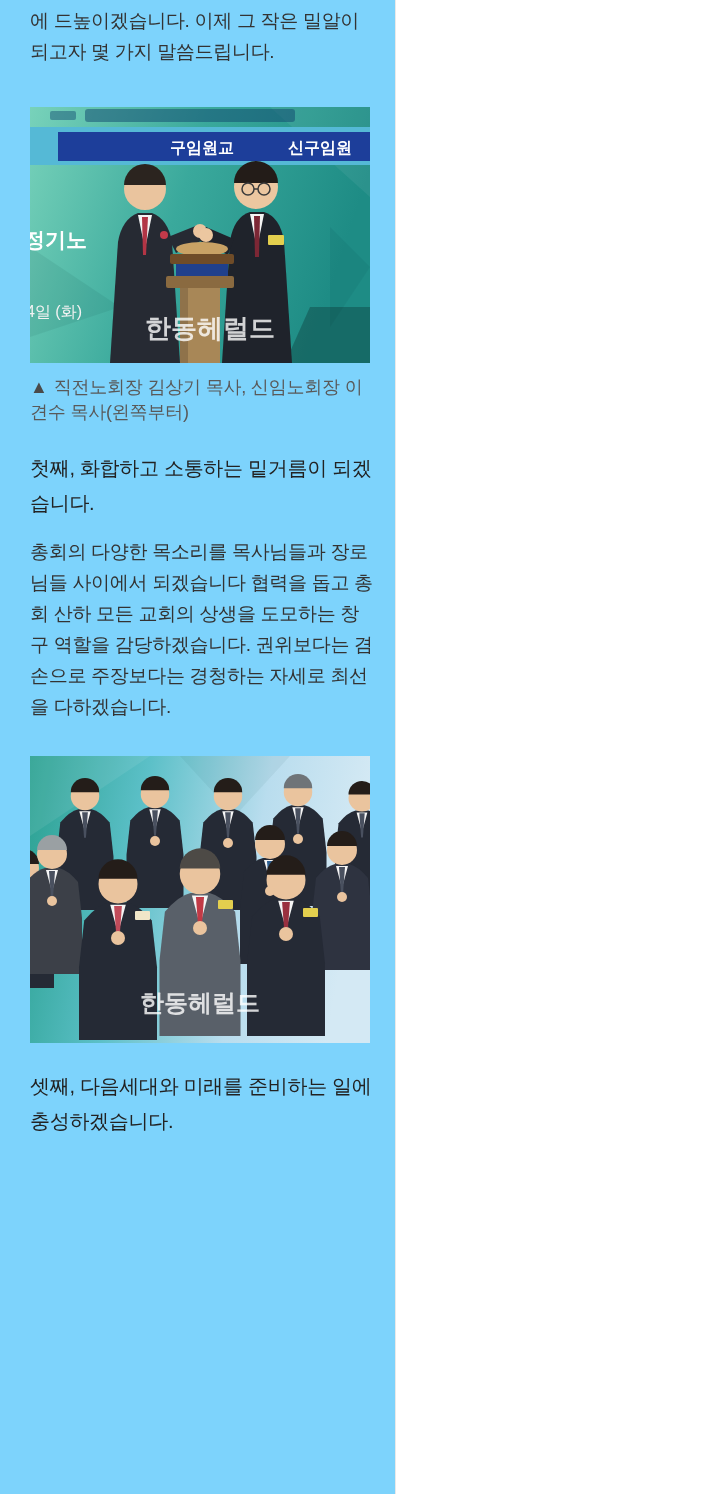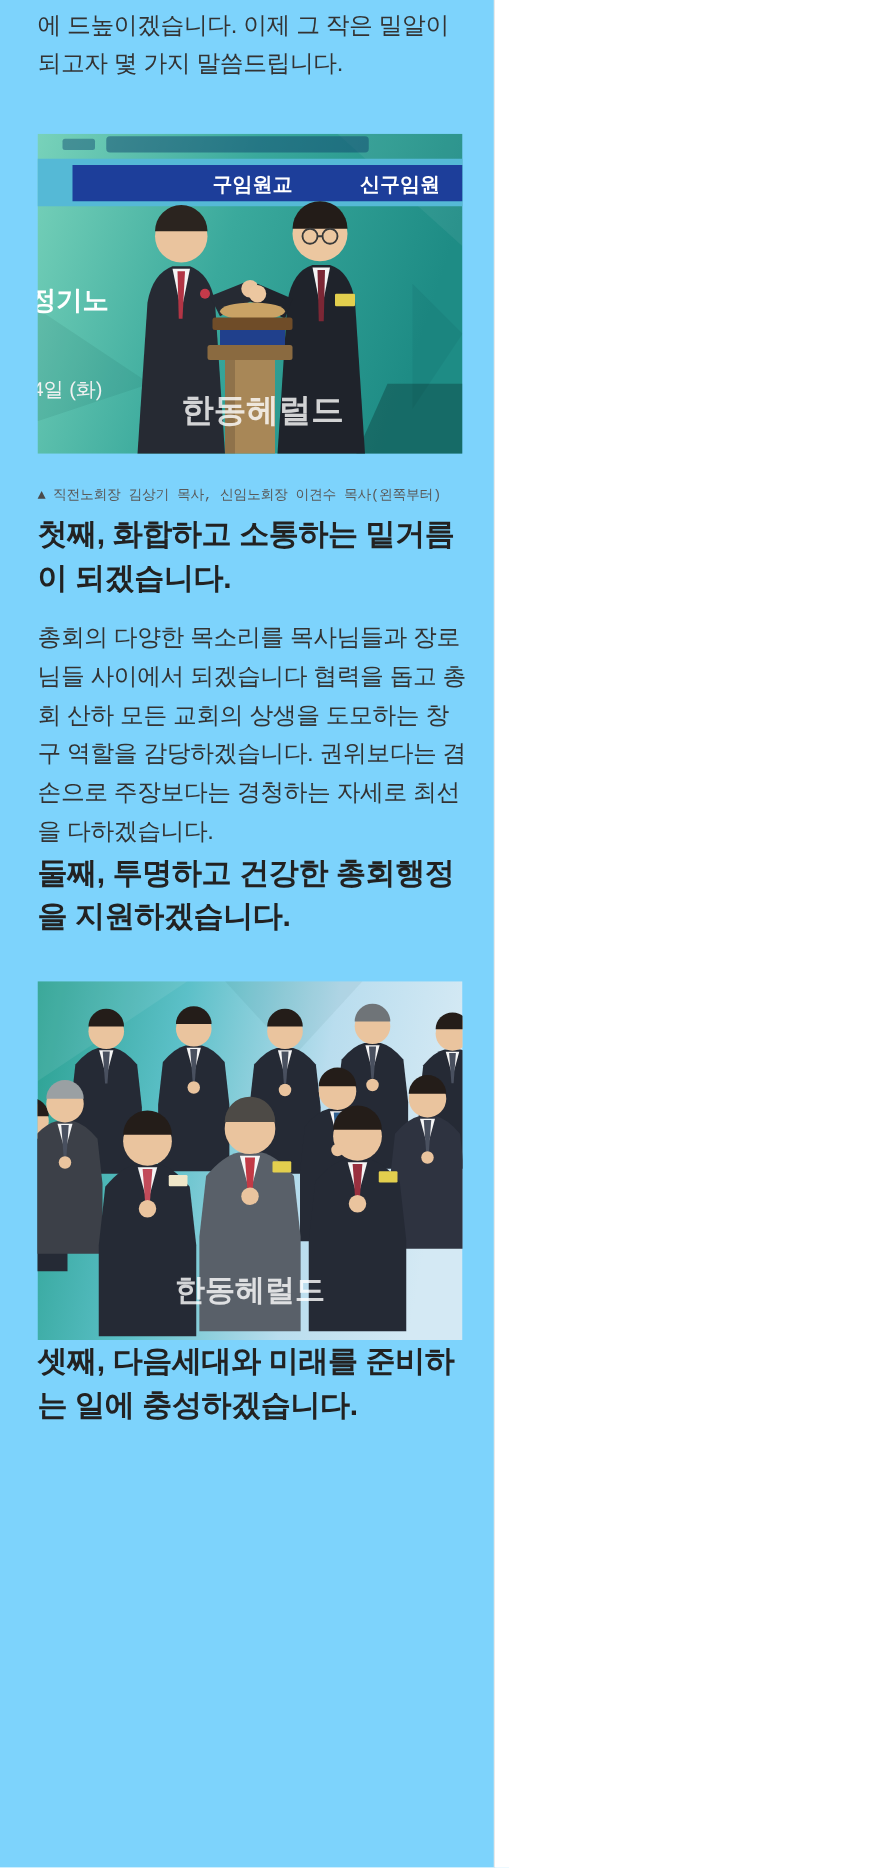--- a/index.html
+++ b/index.html
@@ -6,28 +6,28 @@
   html,body { width:708px; height:1494px; background:#fff; overflow:hidden;
     font-family:"Liberation Sans","DejaVu Sans",sans-serif; }
   .page { position:relative; width:708px; height:1494px; background:#fff; }
   .article-col { position:absolute; left:0; top:0; width:396px; height:1494px;
     border-right:1px solid #e9e9e9; padding:5px 19px 0 30px; background:#7dd3fc; }
   .right-pane { position:absolute; left:397px; top:0; width:311px; height:1494px; background:#fff; }
 
   .body-text { font-size:19px; line-height:31px; color:#333; letter-spacing:-0.3px;
     word-break:normal; overflow-wrap:break-word; margin-top:15px; }
   .body-text.intro { margin-top:0; }
-  .section-heading { font-size:24px; line-height:35px; font-weight:700; color:#222;
-    letter-spacing:-0.3px; }
+  .section-heading { font-size:20px; line-height:35px; font-weight:400; color:#222;
+    letter-spacing:-0.3px; margin-top:26px; }
 
   figure { margin:0; }
   .figure-1 { margin-top:40px; }
   .figure-2 { margin-top:34px; }
-  figcaption { font-size:11px; line-height:25px; color:#595959; margin-top:22px;
-    letter-spacing:-0.2px;font-family:Liberation Mono, monospace; }
+  figcaption { font-size:18px; line-height:25px; color:#595959; margin-top:12px;
+    letter-spacing:-0.2px; }
   .caption-marker { color:#4a4a4a; margin-right:6px; }
   .photo-frame { display:block; }
 
   
   .skin { fill:#eac49e; }
   .hair { fill:var(--hair,#241d19); }
   .suit { fill:var(--suit,#252a35); }
   .shirt { fill:#f5f5f5; }
   .tie  { fill:var(--tie,#49505f); }
   svg text { font-family:"Liberation Sans","DejaVu Sans",sans-serif; }
@@ -102,21 +102,20 @@
         <text x="180" y="230" text-anchor="middle" font-size="26" font-weight="bold" fill="rgba(255,255,255,0.8)">한동헤럴드</text>
       </svg>
       <figcaption>
         <span class="caption-marker">▲</span><span>직전노회장 김상기 목사, 신임노회장 이견수 목사(왼쪽부터)</span>
       </figcaption>
     </figure>
 
     <h2 class="section-heading">첫째, 화합하고 소통하는 밑거름이 되겠습니다.</h2>
     <p class="body-text">총회의 다양한 목소리를 목사님들과 장로님들 사이에서 되겠습니다 협력을 돕고 총회 산하 모든 교회의 상생을 도모하는 창구 역할을 감당하겠습니다. 권위보다는 겸손으로 주장보다는 경청하는 자세로 최선을 다하겠습니다.</p>
 
-    <h2 class="section-heading">둘째, 투명하고 건강한 총회행정을 지원하겠습니다.</h2>
 
     <figure class="figure-2">
       <svg id="photo2" class="photo-frame" width="340" height="287" viewBox="0 0 340 287" role="img" xmlns="http://www.w3.org/2000/svg" xmlns:xlink="http://www.w3.org/1999/xlink">
         <defs>
           <linearGradient id="stageGrad" x1="0" y1="0" x2="1" y2="0.15">
             <stop offset="0" stop-color="#2ba191"></stop>
             <stop offset="0.35" stop-color="#5cc0c8"></stop>
             <stop offset="0.7" stop-color="#b9ddee"></stop>
             <stop offset="1" stop-color="#d4e9f4"></stop>
           </linearGradient>

